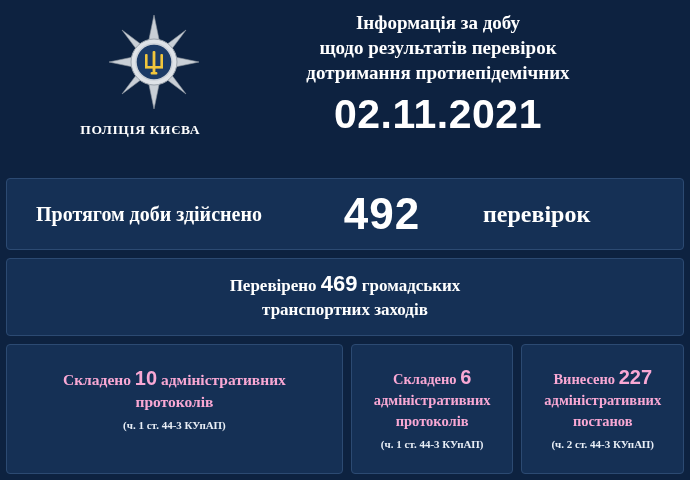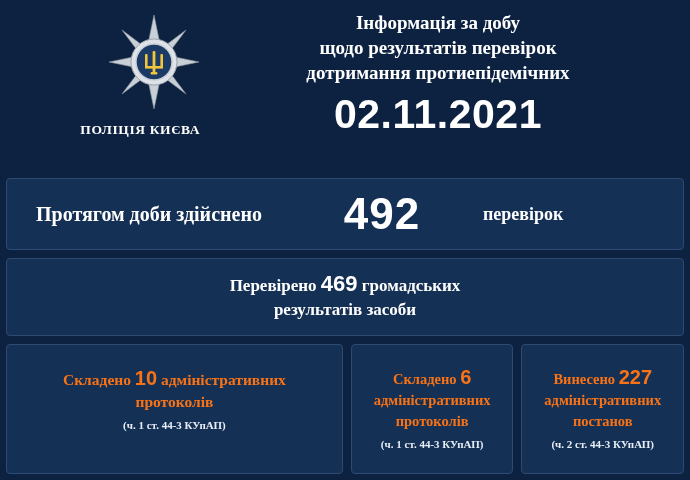--- a/index.html
+++ b/index.html
@@ -90,21 +90,21 @@
     color: #ffffff;
     font-family: "Liberation Sans", sans-serif;
     font-weight: bold;
     font-size: 44px;
     width: 150px;
     text-align: center;
     letter-spacing: 1px;
   }
   .total-suffix {
     color: #ffffff;
-    font-size: 18px;
+    font-size: 24px;
     font-weight: bold;
     padding-left: 26px;
   }
 
   .row-mid {
     position: absolute;
     left: 6px; top: 258px;
     width: 678px; height: 78px;
     display: flex;
     gap: 8px;
@@ -141,21 +141,21 @@
     flex-direction: column;
     align-items: center;
     justify-content: flex-start;
     padding: 22px 8px 8px 8px;
     text-align: center;
   }
   .bot-cell.c1 { width: 340px; }
   .bot-cell.c2 { width: 164px; }
   .bot-cell.c3 { width: 164px; }
   .bot-main {
-    color: #f97316;
+    color: #f9a8d4;
     font-size: 15.5px;
     font-weight: bold;
     line-height: 22px;
   }
   .bot-cell.c2 .bot-main, .bot-cell.c3 .bot-main { font-size: 14.5px; line-height: 21px; }
   .bot-main .big {
     font-family: "Liberation Sans", sans-serif;
     font-size: 20px;
     font-weight: bold;
   }
@@ -218,21 +218,21 @@
     <div class="total-suffix">перевірок</div>
   </div>
 
   <div class="row-mid">
     <div class="panel mid-cell">
       <div class="mid-text">
         <span>Перевірено</span>
         <span class="big">469</span>
         <span>громадських</span>
         <br>
-        <span>результатів засоби</span>
+        <span>транспортних заходів</span>
       </div>
     </div>
   </div>
 
   <div class="row-bot">
 
     <div class="panel bot-cell c1">
       <div class="bot-main">
         <span>Складено</span>
         <span class="big">10</span>

